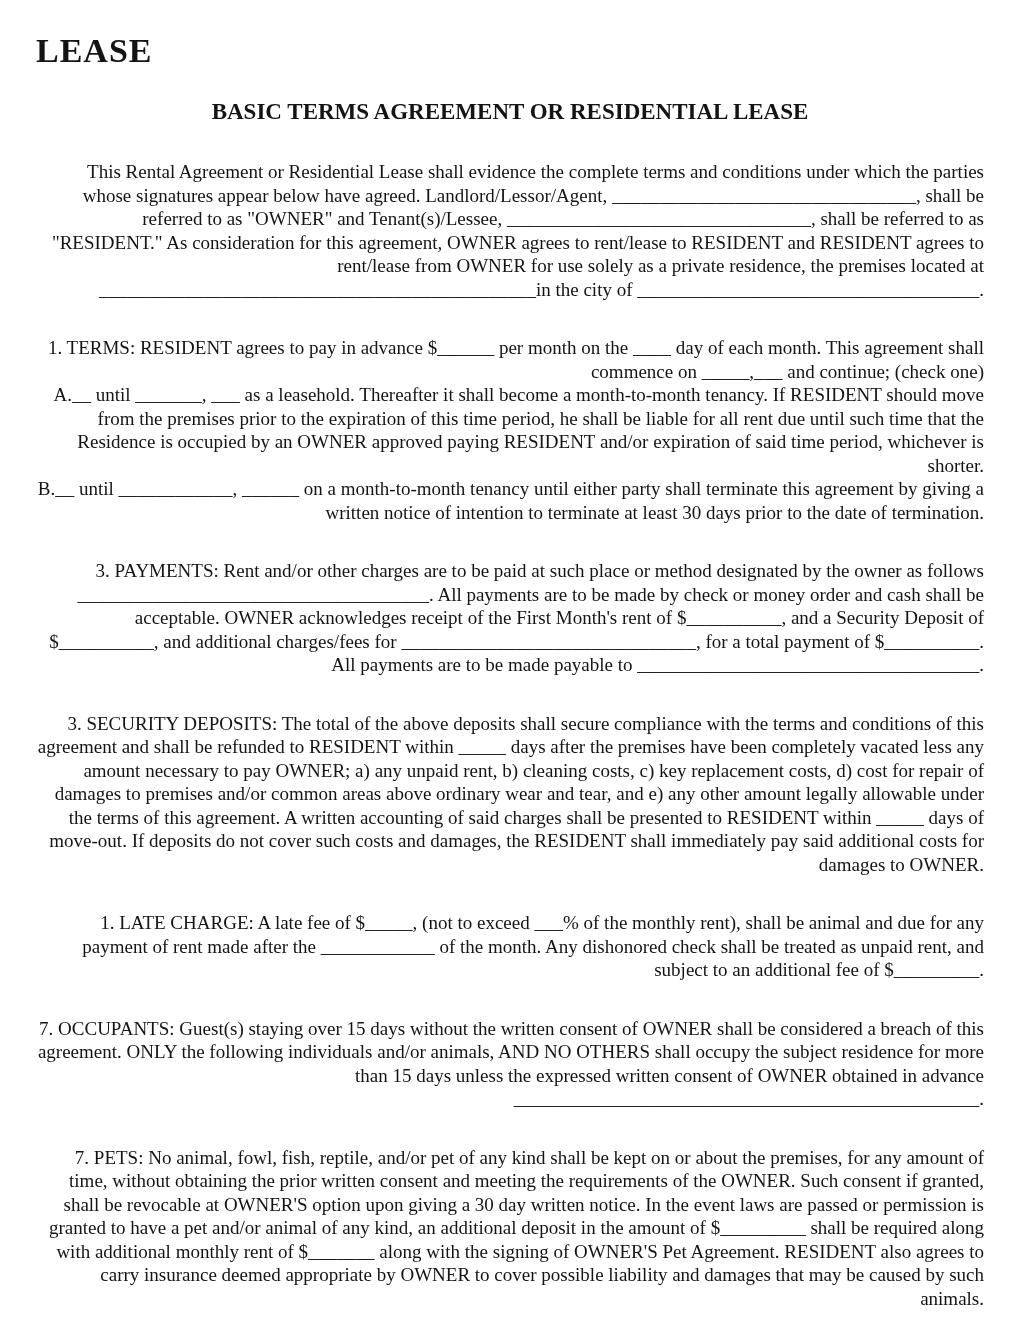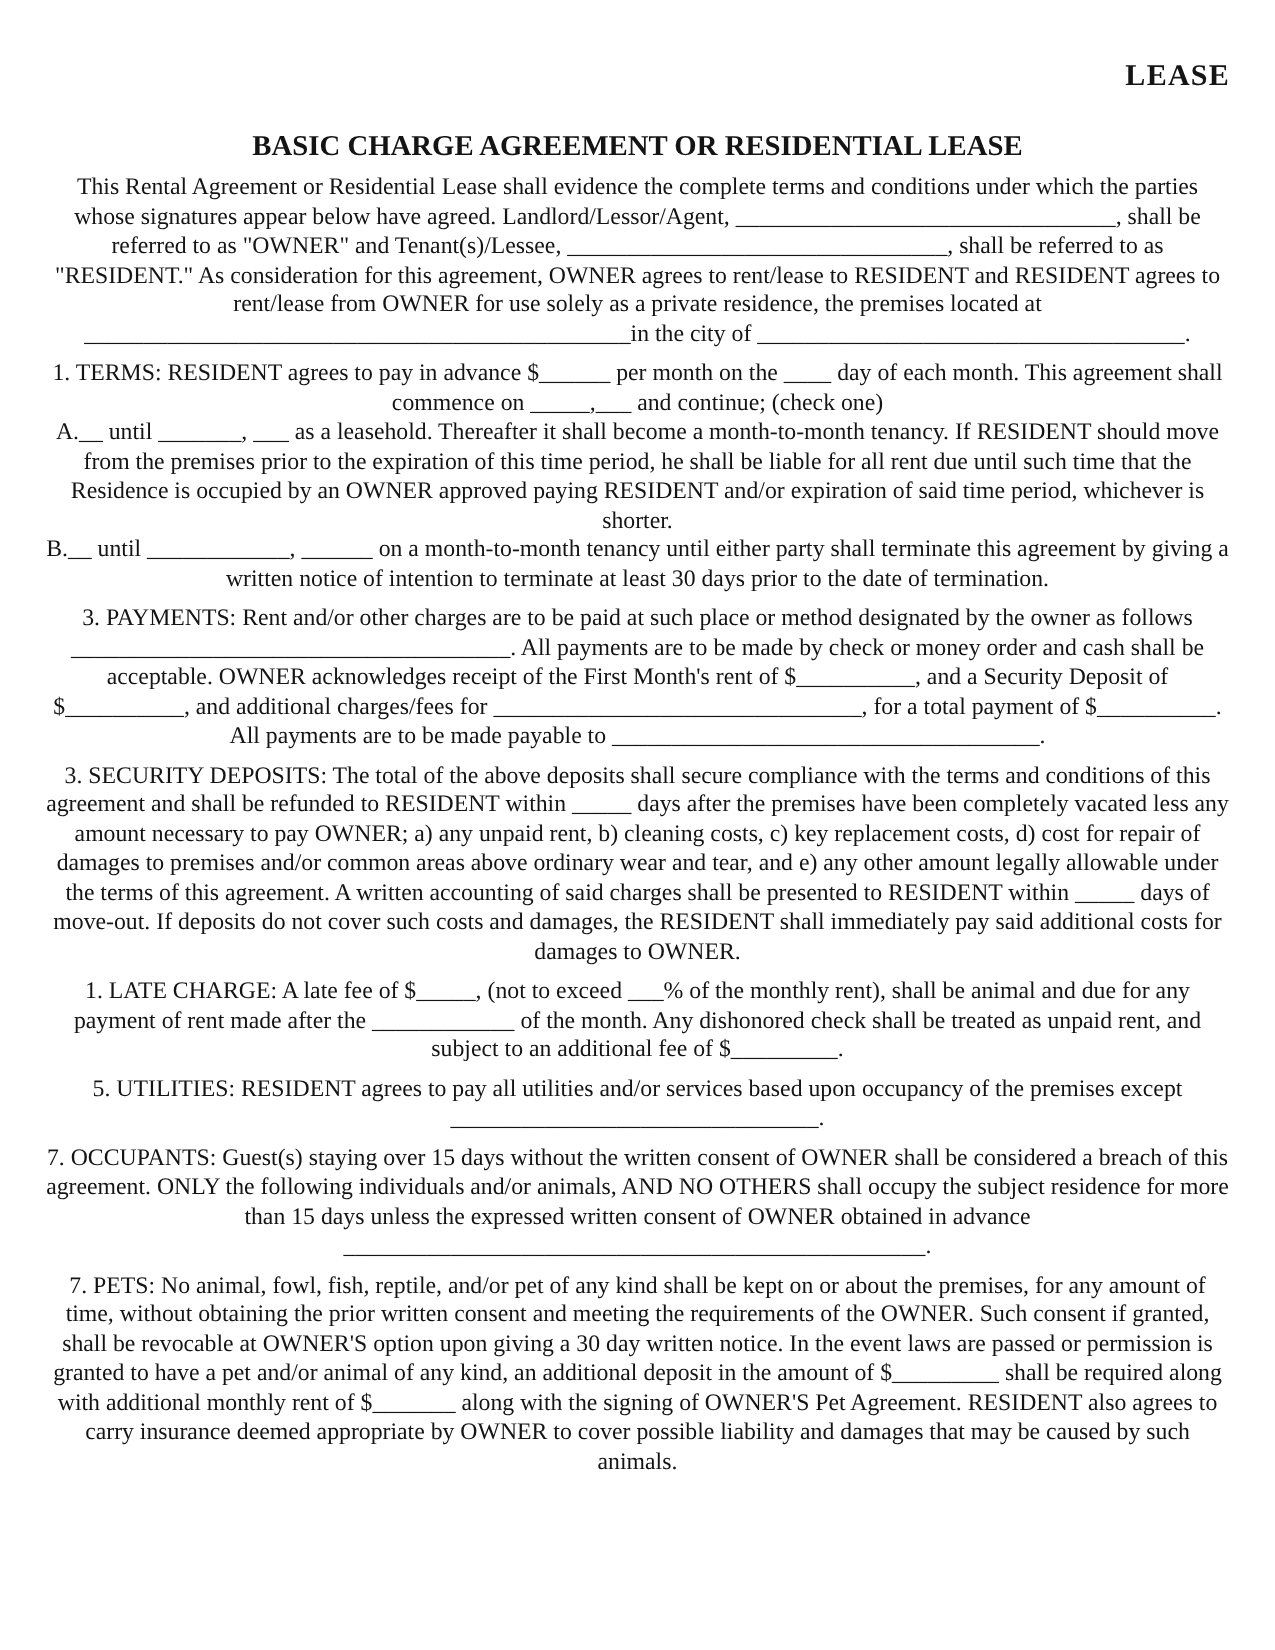--- a/index.html
+++ b/index.html
@@ -11,66 +11,64 @@
     font-family: "Liberation Serif", "DejaVu Serif", serif;
     color: #141414;
   }
   .page {
     width: 1020px;
     height: 1320px;
     padding: 28px 36px 0 36px;
     background: #ffffff;
   }
   .title {
-    text-align: right;
-    font-size: 24px;
+    text-align: left;
+    font-size: 34px;
     font-weight: bold;
     letter-spacing: 1px;
-    margin-top: 20px;
+    margin-top: 4px;
   }
   .subtitle {
     text-align: center;
     font-size: 23px;
     font-weight: bold;
     margin-top: 29px;
   }
   .para {
     font-size: 19px;
     line-height: 23.5px;
-    margin-top: 8px;
+    margin-top: 35px;
     white-space: pre-wrap;
     overflow-wrap: break-word;
-    text-align: center;
+    text-align: right;
   }
   .para b { font-weight: normal; }
 </style>
 </head>
 <body>
 
 <div class="page">
 
   <h1 class="title">LEASE</h1>
 
-  <h2 class="subtitle">BASIC CHARGE AGREEMENT OR RESIDENTIAL LEASE</h2>
+  <h2 class="subtitle">BASIC TERMS AGREEMENT OR RESIDENTIAL LEASE</h2>
 
   <p class="para">This Rental Agreement or Residential Lease shall evidence the complete terms and conditions under which the parties whose signatures appear below have agreed. Landlord/Lessor/Agent, ________________________________, shall be referred to as "OWNER" and Tenant(s)/Lessee, ________________________________, shall be referred to as "RESIDENT." As consideration for this agreement, OWNER agrees to rent/lease to RESIDENT and RESIDENT agrees to rent/lease from OWNER for use solely as a private residence, the premises located at
 ______________________________________________in the city of ____________________________________.</p>
 
   <p class="para"><b>1. TERMS:</b><span> RESIDENT agrees to pay in advance $______ per month on the ____ day of each month. This agreement shall commence on _____,___ and continue; (check one)
 A.__ until _______, ___ as a leasehold. Thereafter it shall become a month-to-month tenancy. If RESIDENT should move from the premises prior to the expiration of this time period, he shall be liable for all rent due until such time that the Residence is occupied by an OWNER approved paying RESIDENT and/or expiration of said time period, whichever is shorter.
 B.__ until ____________, ______ on a month-to-month tenancy until either party shall terminate this agreement by giving a written notice of intention to terminate at least 30 days prior to the date of termination.</span></p>
 
   <p class="para"><b>3. PAYMENTS:</b><span> Rent and/or other charges are to be paid at such place or method designated by the owner as follows
 _____________________________________. All payments are to be made by check or money order and cash shall be acceptable. OWNER acknowledges receipt of the First Month's rent of $__________, and a Security Deposit of $__________, and additional charges/fees for _______________________________, for a total payment of $__________. All payments are to be made payable to ____________________________________.</span></p>
 
   <p class="para"><b>3. SECURITY DEPOSITS:</b><span> The total of the above deposits shall secure compliance with the terms and conditions of this agreement and shall be refunded to RESIDENT within _____ days after the premises have been completely vacated less any amount necessary to pay OWNER; a) any unpaid rent, b) cleaning costs, c) key replacement costs, d) cost for repair of damages to premises and/or common areas above ordinary wear and tear, and e) any other amount legally allowable under the terms of this agreement. A written accounting of said charges shall be presented to RESIDENT within _____ days of move-out. If deposits do not cover such costs and damages, the RESIDENT shall immediately pay said additional costs for damages to OWNER.</span></p>
 
   <p class="para"><b>1. LATE CHARGE:</b><span> A late fee of $_____, (not to exceed ___% of the monthly rent), shall be animal and due for any payment of rent made after the ____________ of the month. Any dishonored check shall be treated as unpaid rent, and subject to an additional fee of $_________.</span></p>
 
-  <p class="para"><b>5. UTILITIES:</b><span> RESIDENT agrees to pay all utilities and/or services based upon occupancy of the premises except
-_______________________________.</span></p>
 
   <p class="para"><b>7. OCCUPANTS:</b><span> Guest(s) staying over 15 days without the written consent of OWNER shall be considered a breach of this agreement. ONLY the following individuals and/or animals, AND NO OTHERS shall occupy the subject residence for more than 15 days unless the expressed written consent of OWNER obtained in advance
 _________________________________________________.</span></p>
 
   <p class="para"><b>7. PETS:</b><span> No animal, fowl, fish, reptile, and/or pet of any kind shall be kept on or about the premises, for any amount of time, without obtaining the prior written consent and meeting the requirements of the OWNER. Such consent if granted, shall be revocable at OWNER'S option upon giving a 30 day written notice. In the event laws are passed or permission is granted to have a pet and/or animal of any kind, an additional deposit in the amount of $_________ shall be required along with additional monthly rent of $_______ along with the signing of OWNER'S Pet Agreement. RESIDENT also agrees to carry insurance deemed appropriate by OWNER to cover possible liability and damages that may be caused by such animals.</span></p>
 
 </div>
 
 </body></html>

